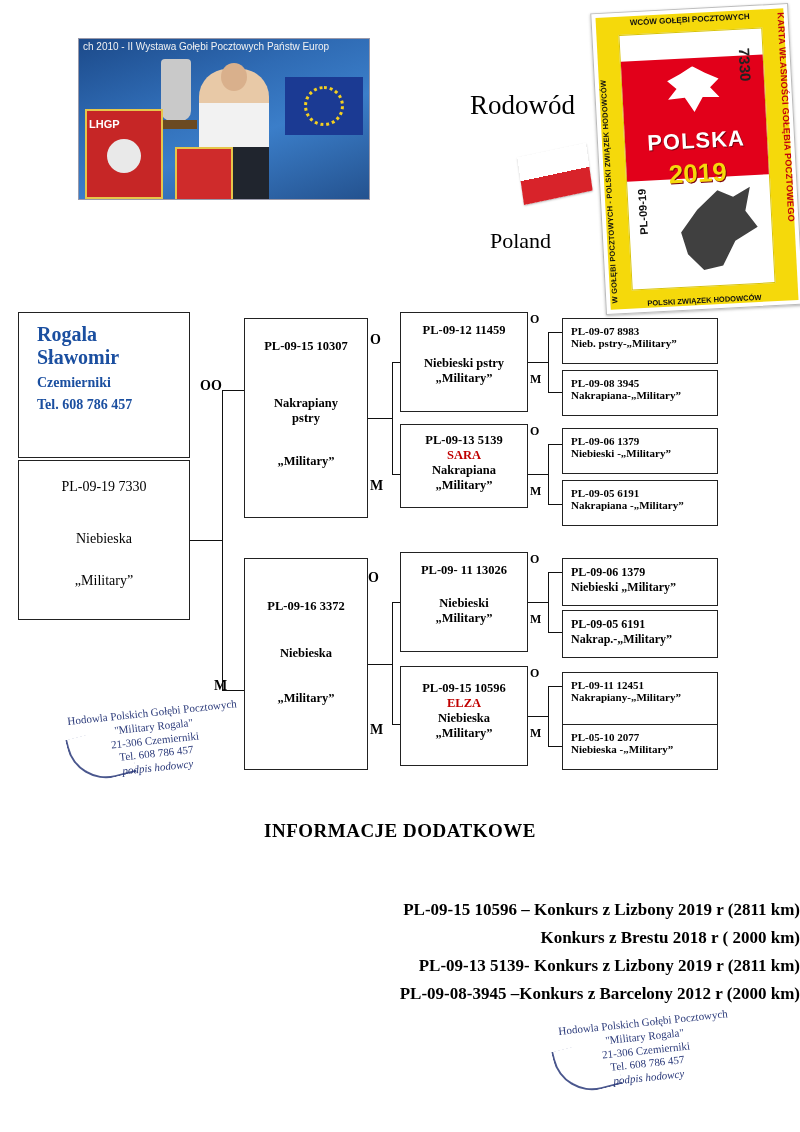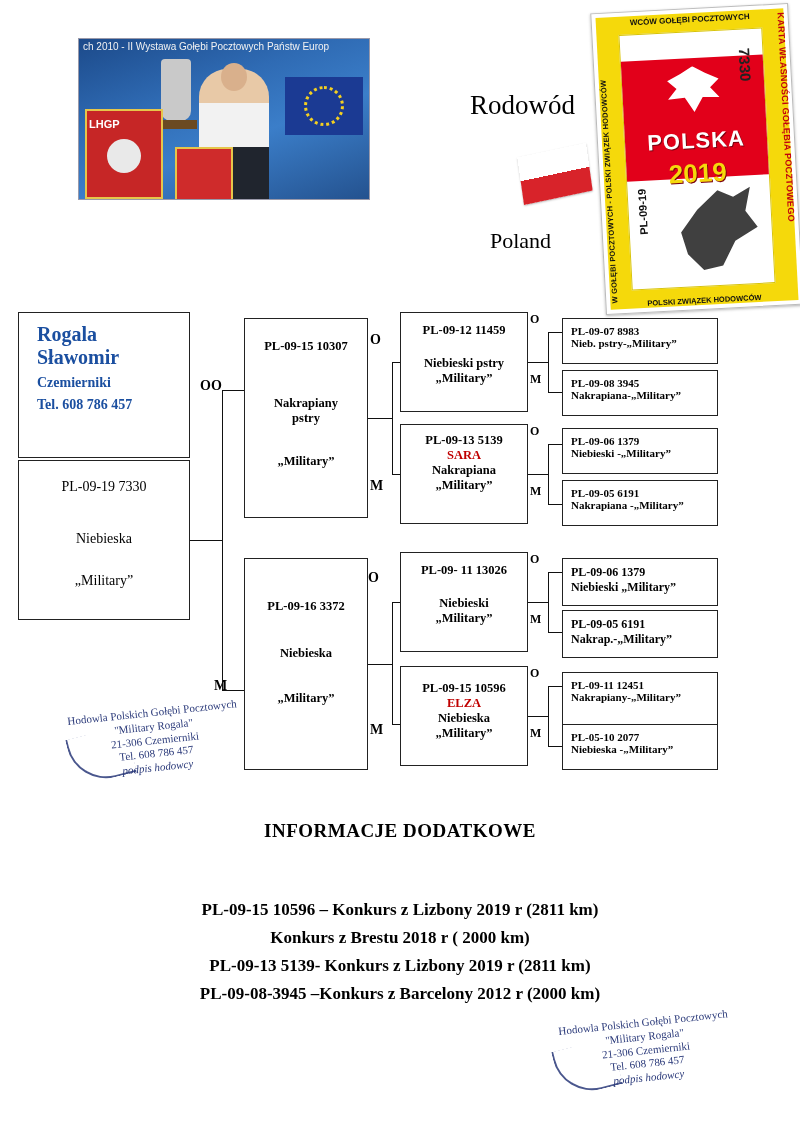--- a/index.html
+++ b/index.html
@@ -207,21 +207,21 @@
   }
   .lbl.small { font-size: 12px; }
   .red { color:#c00000; }
 
   
   #infoTitle {
     left:0; right:0; top: 820px; text-align:center;
     font-size: 19px; font-weight: bold; letter-spacing:.5px;
   }
   .infoline {
-    position:absolute; left:0; right:0; text-align:center;
+    position:absolute; left:0; right:0; text-align:right;
     font-size: 17px; font-weight: bold;
   }
 
   
   .stamp {
     position:absolute;
     font-family:"Liberation Serif", serif;
     color:#2b3a7a;
     text-align:center;
     line-height:1.25;
@@ -325,21 +325,21 @@
 <div class="conn" style="left:392px; top:724px; width:14px; height:1px;"></div>
 <div class="lbl" style="left:368px; top:570px;">O</div>
 <div class="lbl" style="left:370px; top:722px;">M</div>
 
 <div class="box gen2" style="left:400px; top:312px; width:128px; height:100px; padding-top:10px;">
   <span class="ln">PL-09-12 11459</span>
   <span class="ln" style="margin-top:18px;">Niebieski pstry</span>
   <span class="ln">„Military”</span>
 </div>
 
-<div class="box gen2" style="left:400px; top:424px; width:128px; height:100px; padding-top:8px;">
+<div class="box gen2" style="left:400px; top:424px; width:128px; height:84px; padding-top:8px;">
   <span class="ln">PL-09-13  5139</span>
   <span class="ln red">SARA</span>
   <span class="ln">Nakrapiana</span>
   <span class="ln">„Military”</span>
 </div>
 
 <div class="box gen2" style="left:400px; top:552px; width:128px; height:100px; padding-top:10px;">
   <span class="ln">PL-09- 11 13026</span>
   <span class="ln" style="margin-top:18px;">Niebieski</span>
   <span class="ln">„Military”</span>

